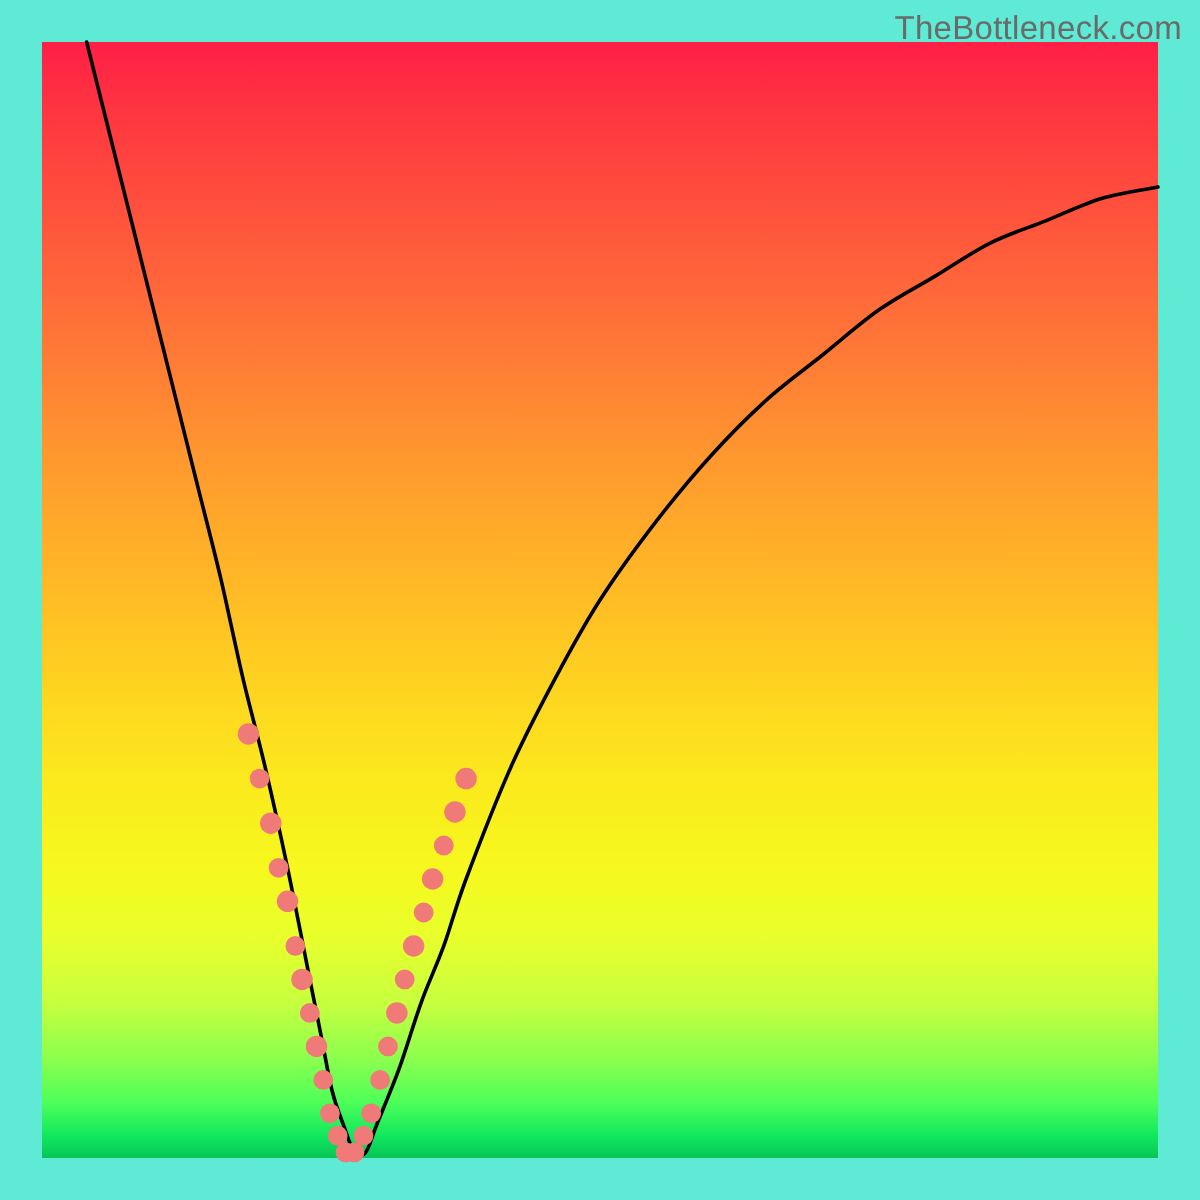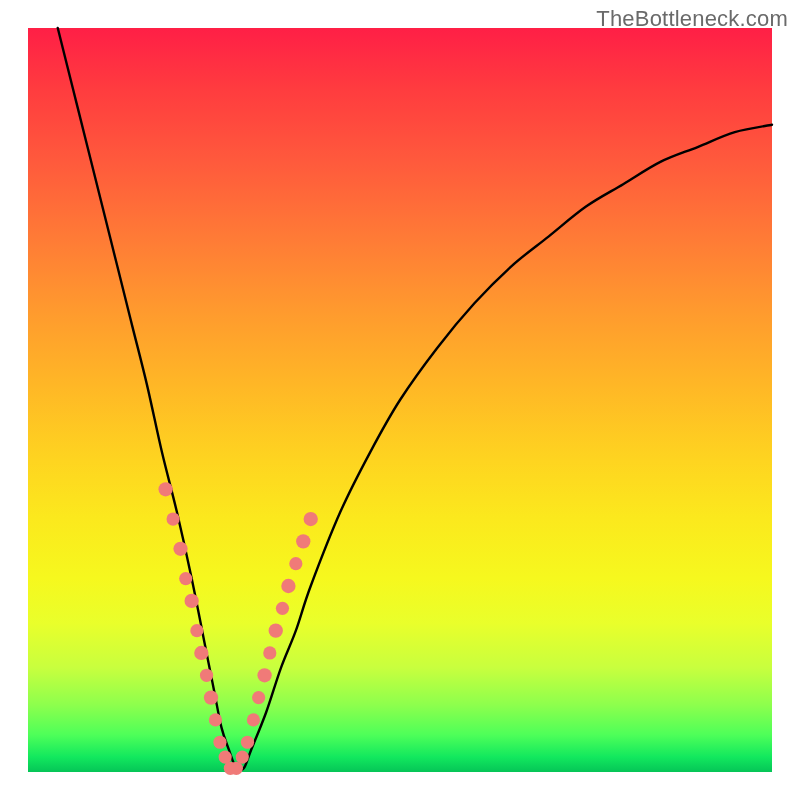--- a/index.html
+++ b/index.html
@@ -8,21 +8,21 @@
     width: 800px;
     height: 800px;
     overflow: hidden;
     background: #000;
     font-family: Arial, Helvetica, sans-serif;
   }
   .frame {
     position: relative;
     width: 800px;
     height: 800px;
-    background: #ffffff;
+    background: #5eead4;
   }
   .plot-area {
     position: absolute;
     left: 28px;
     top: 28px;
     width: 744px;
     height: 744px;
     
     background: linear-gradient(
       to bottom,

